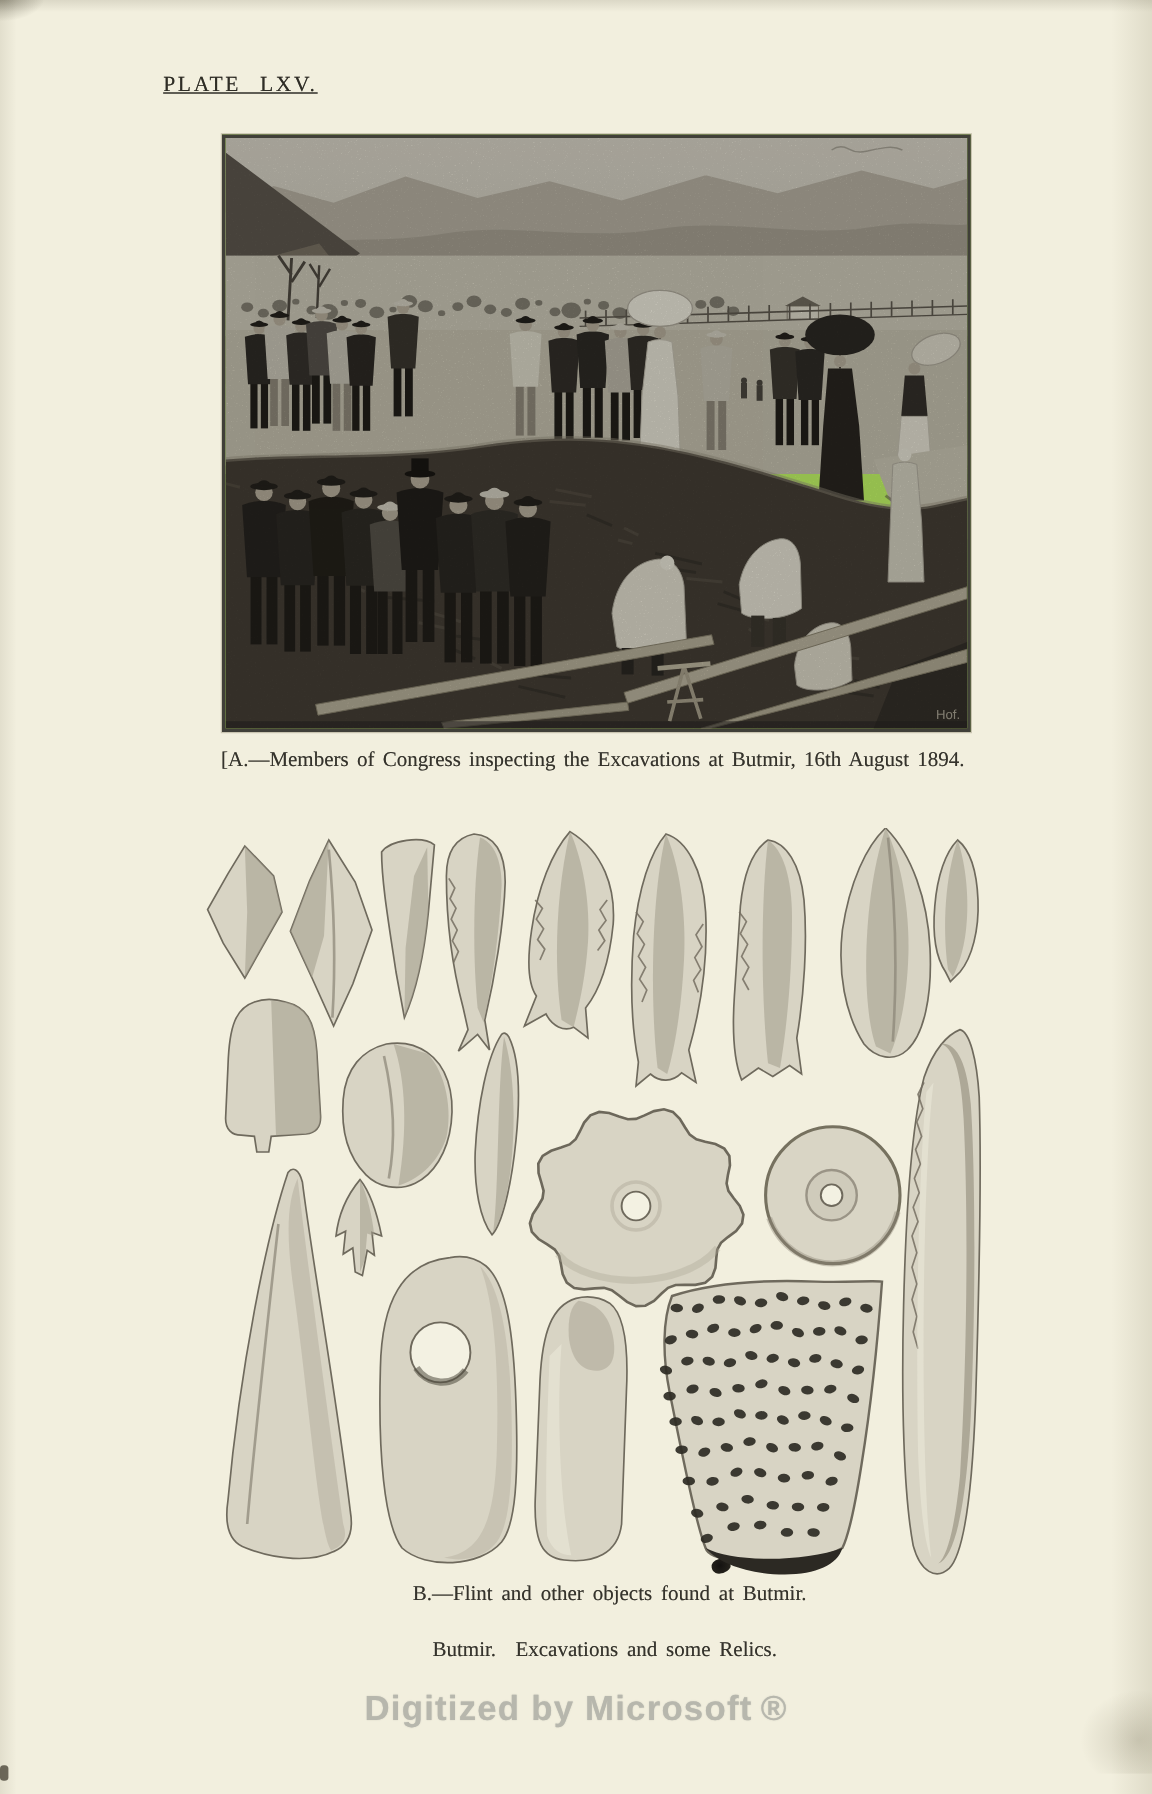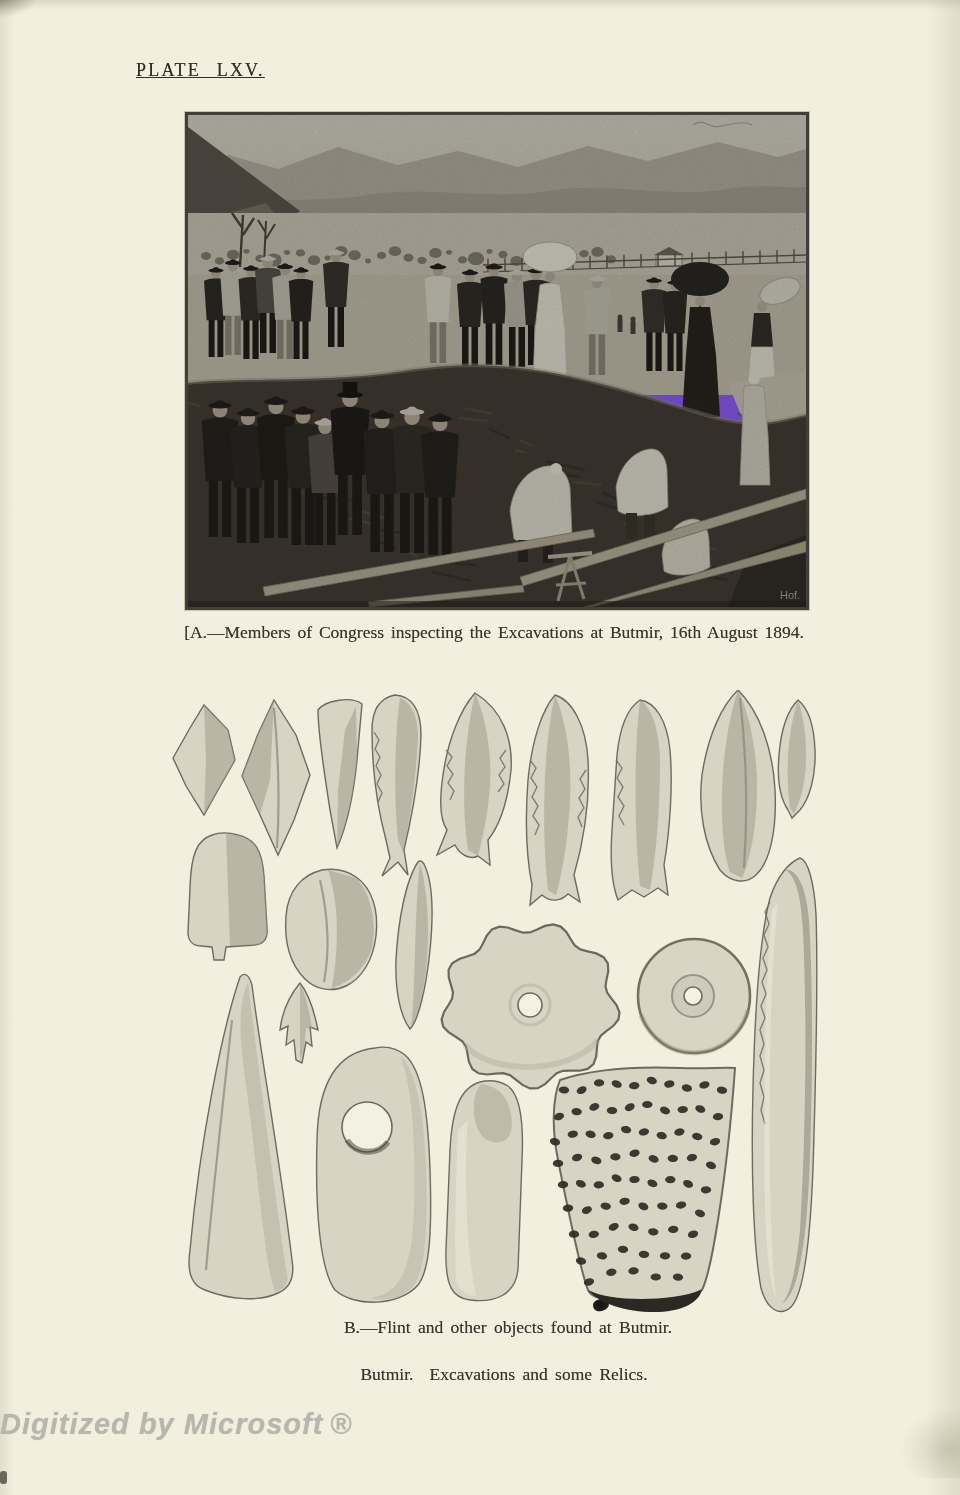--- a/index.html
+++ b/index.html
@@ -25,36 +25,36 @@
     background:radial-gradient(circle at 45% 45%, #141210, #2c2921);transform:rotate(-14deg);}
 
   #plate-label{
     position:absolute;left:136px;top:60px;
     font-size:18px;color:#2f2d26;letter-spacing:2.2px;word-spacing:9px;
     text-shadow:0 0 .4px rgba(47,45,38,.6);
     text-decoration:underline;
   }
   #photo-frame{
     position:absolute;left:185px;top:112px;width:618px;height:492px;
-    border:3px solid #403f38;background:#8b5cf6;
+    border:3px solid #403f38;background:#bef264;
     box-shadow:0 0 0 1px rgba(160,154,130,.5);
   }
   #photo-frame svg{display:block;}
 
   .caption{
     position:absolute;left:0;width:960px;text-align:center;
     color:#35332c;font-size:17.5px;
     text-shadow:0 0 .4px rgba(53,51,44,.55);
   }
   #caption-a{top:622px;transform:translateX(14px);word-spacing:2.5px;}
   #caption-b{top:1317px;transform:translateX(28px);word-spacing:3px;}
   #caption-footer{top:1364px;transform:translateX(24px);word-spacing:3px;}
   #watermark{
-    position:absolute;left:0;top:1408px;width:960px;text-align:left;
-    font-family:"Liberation Sans", sans-serif;font-style:italic;font-weight:bold;
+    position:absolute;left:0;top:1408px;width:960px;text-align:center;
+    font-family:"Liberation Sans", sans-serif;font-weight:bold;
     font-size:29px;color:#b7b7ad;letter-spacing:1px;
     text-shadow:0 0 1px rgba(183,183,173,.8);
   }
   #figure-b{position:absolute;left:160px;top:690px;}
 
   
   .stone{fill:#d8d4c4;stroke:#6f6a5d;stroke-width:1.4;}
   .facet{fill:#a29c8c;opacity:.55;stroke:none;}
   .hilite{fill:#ece9db;opacity:.55;stroke:none;}
   .ridge{stroke:#8a8476;fill:none;stroke-width:2.2;opacity:.7;}

